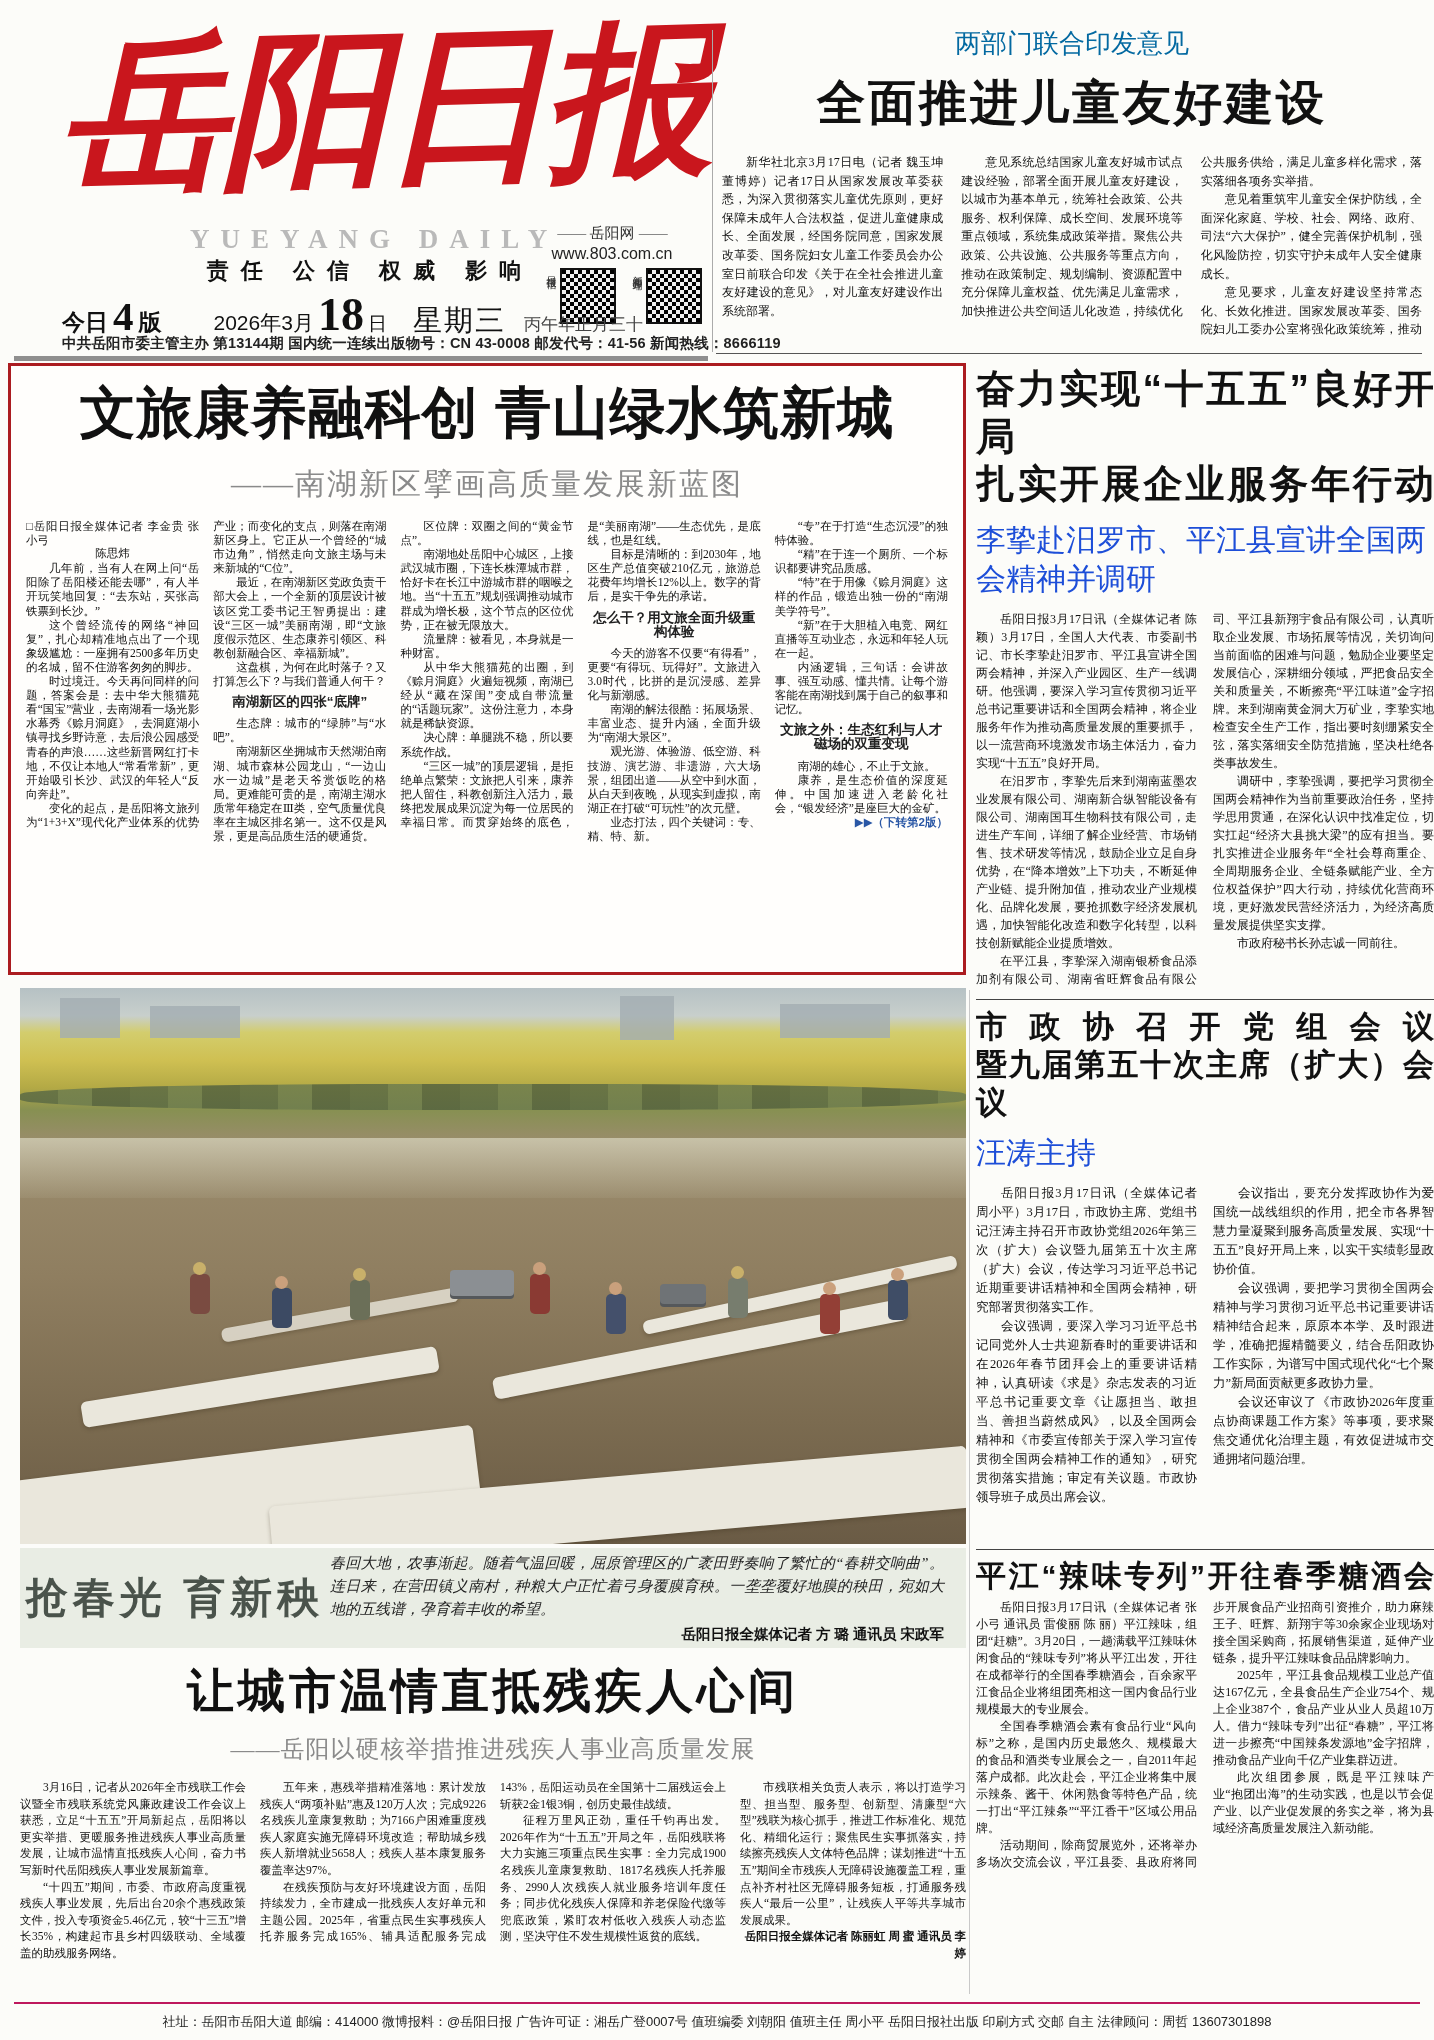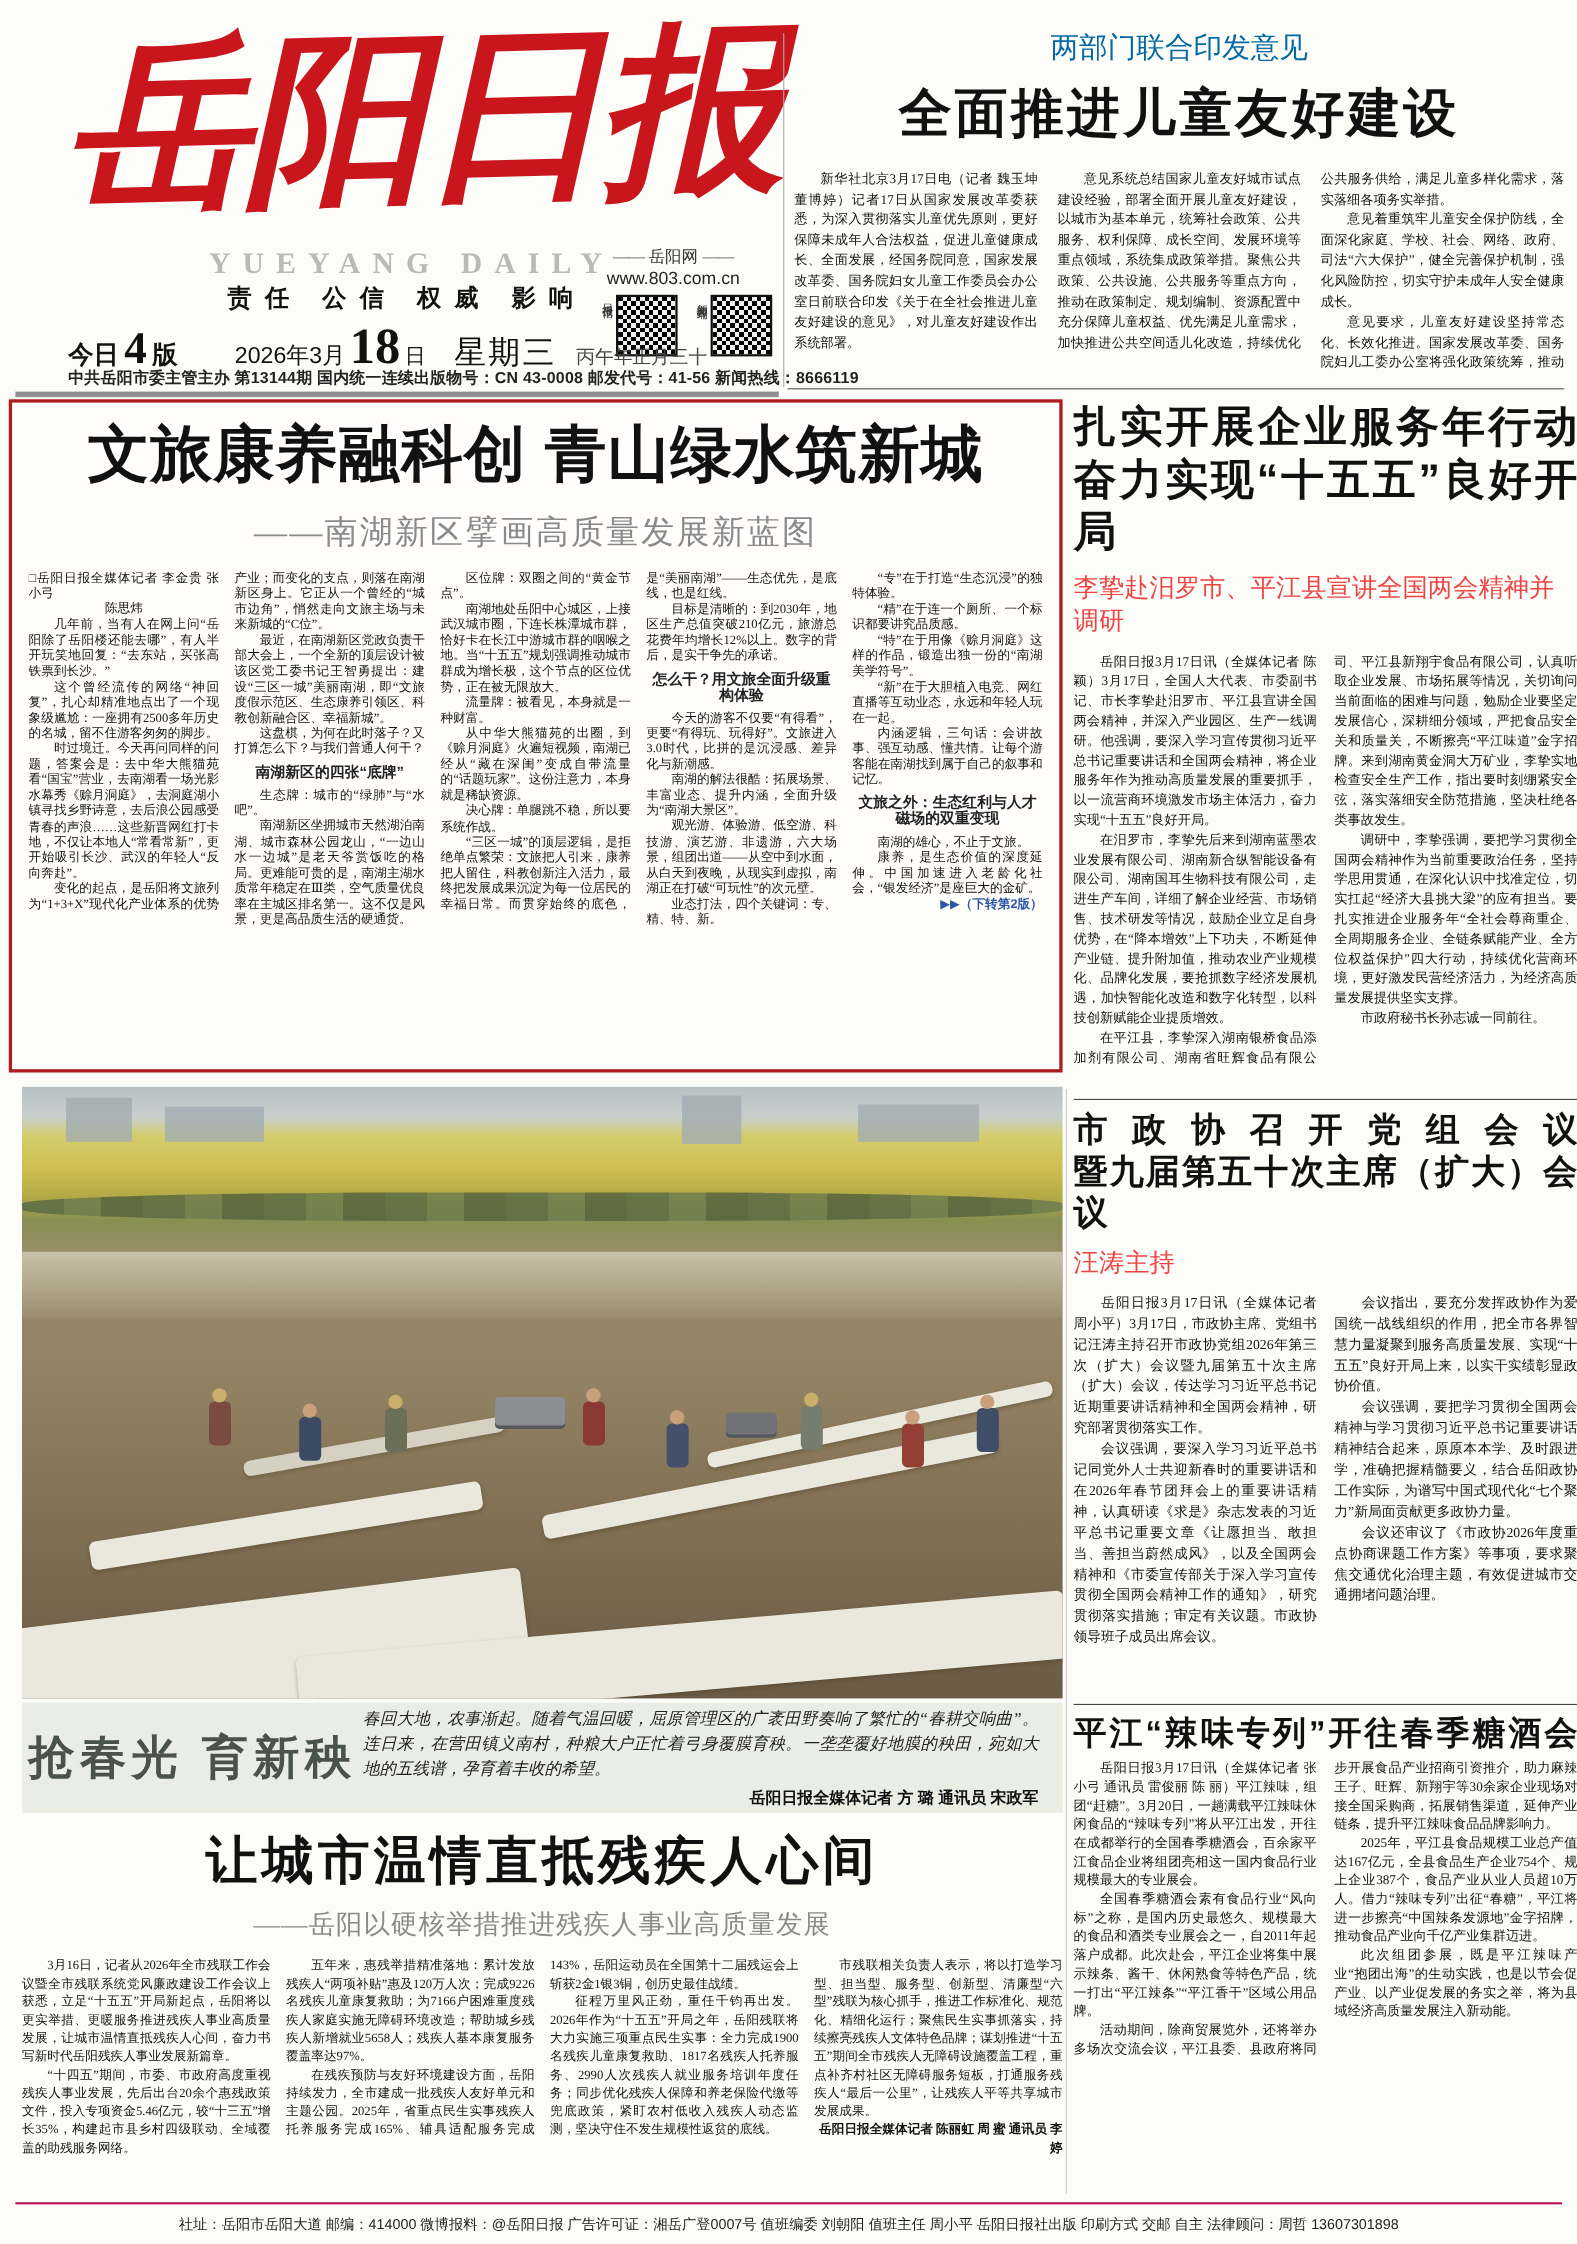--- a/index.html
+++ b/index.html
@@ -77,21 +77,21 @@
   .mb-subhead{text-align:center;font-family:var(--serif);font-size:30px;color:#8a8a8a;
               margin-top:12px;letter-spacing:2px;}
   .mb-body{margin-top:14px;height:458px;columns:5;column-gap:14px;
            font-size:11.5px;line-height:14.1px;text-align:justify;overflow:hidden;}
 
   
   .rail{position:absolute;left:976px;top:365px;width:458px;}
   .ra-h{font-family:var(--sans);font-weight:bold;line-height:1.22;
         text-align:justify;text-align-last:justify;-moz-text-align-last:justify;}
   .ra1-h{font-size:39px;}
-  .ra-sub{font-family:var(--serif);color:#ef4444;font-size:23px;line-height:1.3;margin-top:12px;}
+  .ra-sub{font-family:var(--serif);color:#1d4ed8;font-size:30px;line-height:1.3;margin-top:12px;}
   .ra-body{margin-top:12px;columns:2;column-gap:16px;font-size:12px;line-height:18px;
            text-align:justify;overflow:hidden;}
   .div-rule{position:absolute;left:976px;width:458px;height:1px;background:#444;}
   .ra2-h{font-size:31px;}
   .ra3-h{font-size:30px;}
 
   
   .photo{position:absolute;left:20px;top:988px;width:946px;height:556px;overflow:hidden;
          background:linear-gradient(180deg,#b6c1c4 0%,#c8cfcc 5%,#d3cd6d 8%,#cfc052 13%,
                     #b3a945 18%,#879052 22%,#9b8c6d 28%,#8f7e60 52%,#7b6b50 78%,#6a5b45 100%);}
@@ -218,22 +218,22 @@
         <p class="para">“新”在于大胆植入电竞、网红直播等互动业态，永远和年轻人玩在一起。</p>
         <p class="para">内涵逻辑，三句话：会讲故事、强互动感、懂共情。让每个游客能在南湖找到属于自己的叙事和记忆。</p>
         <p class="colhead">文旅之外：生态红利与人才磁场的双重变现</p>
         <p class="para">南湖的雄心，不止于文旅。</p>
         <p class="para">康养，是生态价值的深度延伸。中国加速进入老龄化社会，“银发经济”是座巨大的金矿。</p>
         <p class="jump">▶▶（下转第2版）</p>
       </div>
   </div>
 
   <div class="rail">
+    <div class="ra-h ra1-h">奋力实现“十五五”良好开局</div>
     <div class="ra-h ra1-h">扎实开展企业服务年行动</div>
-    <div class="ra-h ra1-h">奋力实现“十五五”良好开局</div>
     <div class="ra-sub">李挚赴汨罗市、平江县宣讲全国两会精神并调研</div>
     <div class="ra-body" style="height:410px;">
         <p class="para">岳阳日报3月17日讯（全媒体记者 陈 颖）3月17日，全国人大代表、市委副书记、市长李挚赴汨罗市、平江县宣讲全国两会精神，并深入产业园区、生产一线调研。他强调，要深入学习宣传贯彻习近平总书记重要讲话和全国两会精神，将企业服务年作为推动高质量发展的重要抓手，以一流营商环境激发市场主体活力，奋力实现“十五五”良好开局。</p>
         <p class="para">在汨罗市，李挚先后来到湖南蓝墨农业发展有限公司、湖南新合纵智能设备有限公司、湖南国耳生物科技有限公司，走进生产车间，详细了解企业经营、市场销售、技术研发等情况，鼓励企业立足自身优势，在“降本增效”上下功夫，不断延伸产业链、提升附加值，推动农业产业规模化、品牌化发展，要抢抓数字经济发展机遇，加快智能化改造和数字化转型，以科技创新赋能企业提质增效。</p>
         <p class="para">在平江县，李挚深入湖南银桥食品添加剂有限公司、湖南省旺辉食品有限公司、平江县新翔宇食品有限公司，认真听取企业发展、市场拓展等情况，关切询问当前面临的困难与问题，勉励企业要坚定发展信心，深耕细分领域，严把食品安全关和质量关，不断擦亮“平江味道”金字招牌。来到湖南黄金洞大万矿业，李挚实地检查安全生产工作，指出要时刻绷紧安全弦，落实落细安全防范措施，坚决杜绝各类事故发生。</p>
         <p class="para">调研中，李挚强调，要把学习贯彻全国两会精神作为当前重要政治任务，坚持学思用贯通，在深化认识中找准定位，切实扛起“经济大县挑大梁”的应有担当。要扎实推进企业服务年“全社会尊商重企、全周期服务企业、全链条赋能产业、全方位权益保护”四大行动，持续优化营商环境，更好激发民营经济活力，为经济高质量发展提供坚实支撑。</p>
         <p class="para">市政府秘书长孙志诚一同前往。</p>
       </div>
   </div>
   <div class="div-rule" style="top:999px;"></div>

